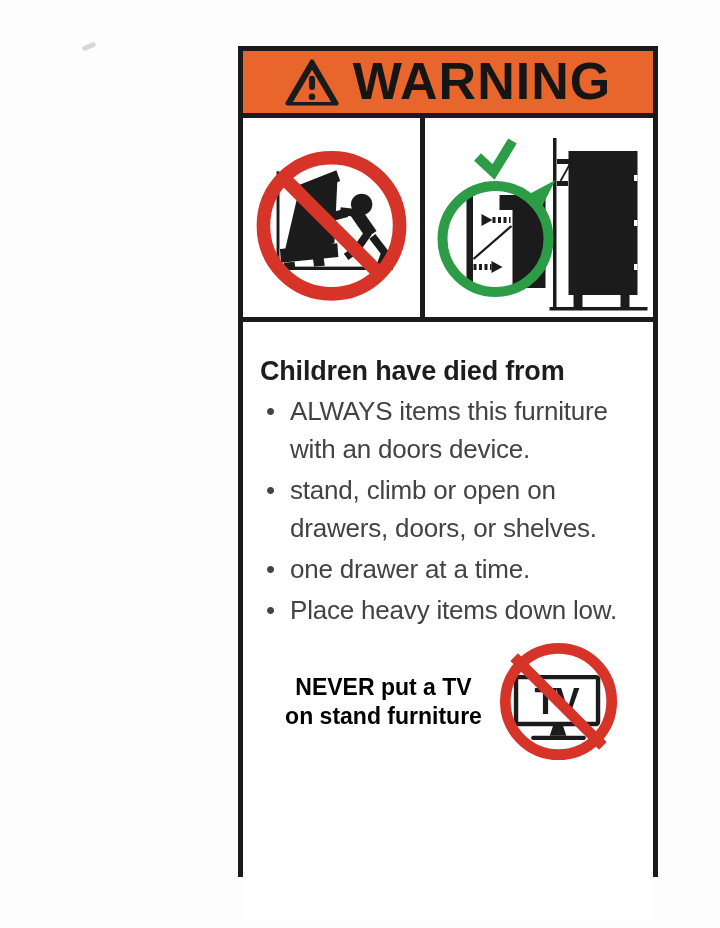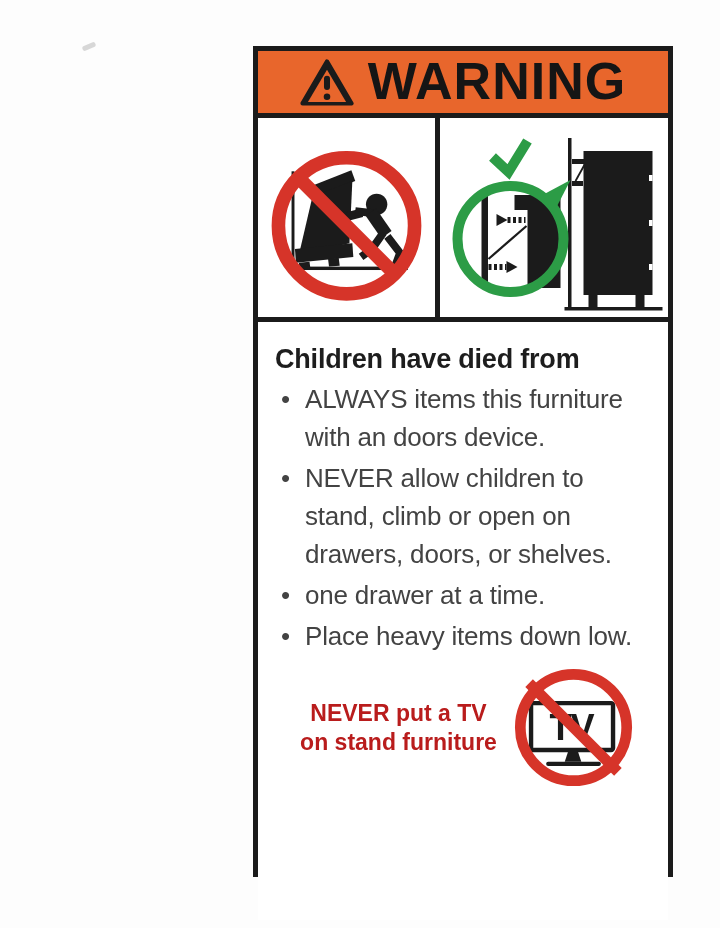--- a/index.html
+++ b/index.html
@@ -5,52 +5,52 @@
   :root{
     --orange:#e8662c; --red:#d63429; --green:#2c9c46; --ink:#1b1b1b;
     --body:#434343;
   }
   *{margin:0;padding:0;box-sizing:border-box;}
   html,body{background:#fff;}
   .page{position:relative;width:720px;height:928px;background:#fdfdfd;overflow:hidden;
         font-family:"Liberation Sans","DejaVu Sans",sans-serif;}
   .smudge{position:absolute;left:82px;top:44px;width:14px;height:5px;background:#c9c9c9;
           border-radius:3px;transform:rotate(-24deg);opacity:.75;}
-  .label{position:absolute;left:253px;top:46px;width:420px;height:831px;
+  .label{position:absolute;left:238px;top:46px;width:420px;height:831px;
          border:5px solid var(--ink);background:#fff;}
   
   .banner{height:67px;background:var(--orange);border-bottom:5px solid var(--ink);
           display:flex;align-items:center;justify-content:center;gap:14px;}
   .banner-title{font-size:52px;font-weight:700;color:#151515;letter-spacing:1px;
                 line-height:1;transform:translateY(-1px);}
   .tri-icon{width:54px;height:47px;display:block;}
   
   .picto-row{display:flex;height:204px;border-bottom:5px solid var(--ink);background:#fff;}
   .cell{height:199px;position:relative;}
   .cell.left{width:182px;border-right:5px solid var(--ink);}
   .cell.right{flex:1;}
   .cell svg{display:block;width:100%;height:100%;}
   
   .ink{fill:var(--ink);}
   .red-stroke{stroke:var(--red);fill:none;}
   .green-stroke{stroke:var(--green);fill:none;}
   .green-fill{fill:var(--green);}
   .white-fill{fill:#fff;}
   
-  .text-section{height:598px;padding:18px 8px 0 17px;background:#fff;}
+  .text-section{height:598px;padding:30px 8px 0 17px;background:#fff;}
   .heading{font-size:27px;font-weight:700;line-height:38px;color:#1d1d1d;
            letter-spacing:-0.2px;}
   .hline,.line,.tvline{white-space:nowrap;}
   ul.bullets{list-style:none;margin-top:2px;}
   ul.bullets li{position:relative;padding-left:30px;margin-bottom:3px;
                 font-size:26px;font-weight:400;line-height:38px;color:var(--body);
                 letter-spacing:-0.2px;}
   ul.bullets .dot{position:absolute;left:6px;top:0;color:var(--body);font-size:26px;}
   .tv-row{margin-top:12px;display:flex;align-items:center;justify-content:center;gap:16px;}
-  .tv-text{font-size:23px;font-weight:700;line-height:29px;color:#b91c1c;text-align:center;}
+  .tv-text{font-size:23px;font-weight:700;line-height:29px;color:#000000;text-align:center;}
   .no-tv-icon{width:122px;height:122px;display:block;flex:0 0 auto;}
   .tv-glyph{font-family:"Liberation Sans","DejaVu Sans",sans-serif;font-weight:800;
             font-size:37px;letter-spacing:-1px;fill:var(--ink);}
 </style>
 </head>
 <body>
 
 <div class="page">
   <div class="smudge"></div>
 
@@ -144,21 +144,20 @@
       </div>
 
       <ul class="bullets">
         <li>
           <span class="dot">•</span>
           <div class="line">ALWAYS items this furniture</div>
           <div class="line">with an doors device.</div>
         </li>
         <li>
           <span class="dot">•</span>
-          <div class="line">NEVER allow children to</div>
           <div class="line">stand, climb or open on</div>
           <div class="line">drawers, doors, or shelves.</div>
         </li>
         <li>
           <span class="dot">•</span>
           <div class="line">one drawer at a time.</div>
         </li>
         <li>
           <span class="dot">•</span>
           <div class="line">Place heavy items down low.</div>

